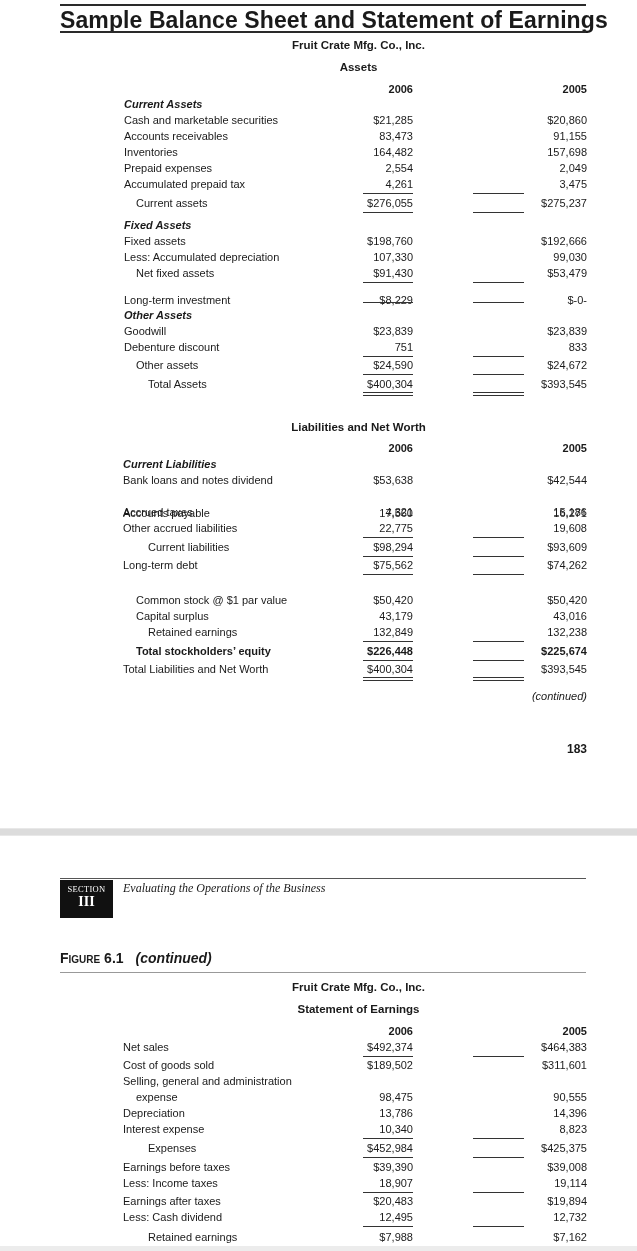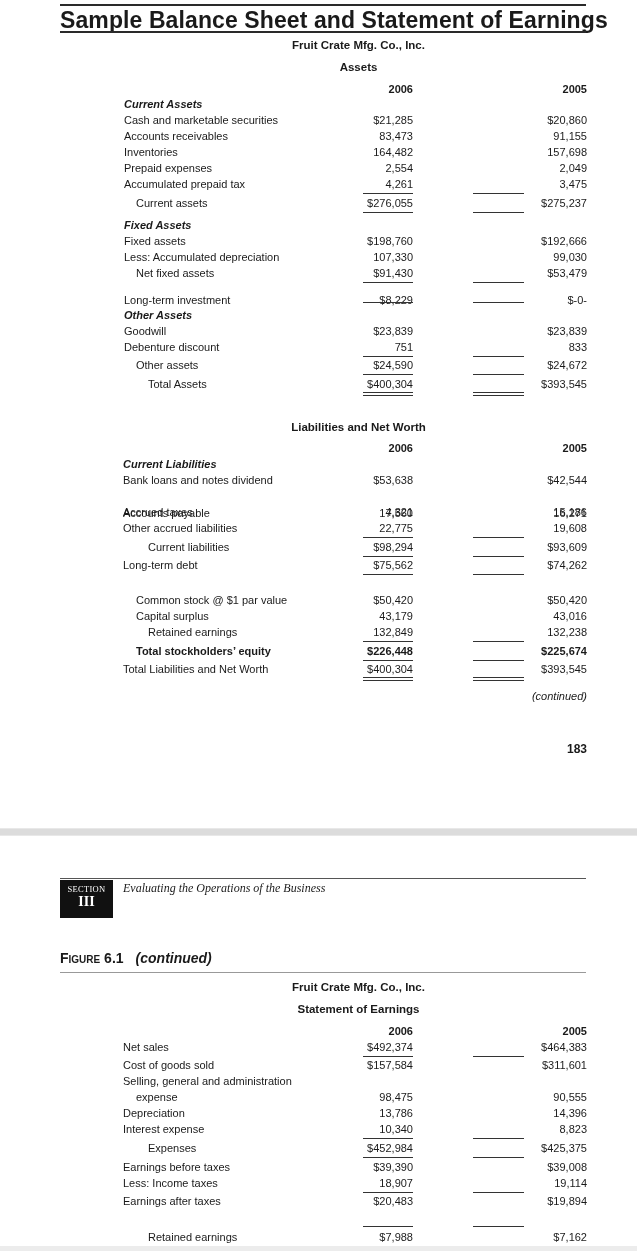--- a/index.html
+++ b/index.html
@@ -253,21 +253,21 @@
 
   <div class="row" style="top:203px;">
       <span class="label" style="left:123px;">Net sales</span>
       <span class="v1">$492,374</span>
       <span class="v2">$464,383</span>
     </div>
   <div class="uline" style="left:363px; width:50px; top:220px;"></div>
   <div class="uline" style="left:473px; width:51px; top:220px;"></div>
   <div class="row" style="top:221px;">
       <span class="label" style="left:123px;">Cost of goods sold</span>
-      <span class="v1">$157,584</span>
+      <span class="v1">$189,502</span>
       <span class="v2">$311,601</span>
     </div>
   <div class="row" style="top:237px;">
       <span class="label" style="left:123px;">Selling, general and administration</span>
     </div>
   <div class="row" style="top:253px;">
       <span class="label" style="left:136px;">expense</span>
       <span class="v1">98,475</span>
       <span class="v2">90,555</span>
     </div>
@@ -300,20 +300,25 @@
       <span class="v1">18,907</span>
       <span class="v2">19,114</span>
     </div>
   <div class="uline" style="left:363px; width:50px; top:356px;"></div>
   <div class="uline" style="left:473px; width:51px; top:356px;"></div>
   <div class="row" style="top:357px;">
       <span class="label" style="left:123px;">Earnings after taxes</span>
       <span class="v1">$20,483</span>
       <span class="v2">$19,894</span>
     </div>
+  <div class="row" style="top:373px;">
+      <span class="label" style="left:123px;">Less: Cash dividend</span>
+      <span class="v1">12,495</span>
+      <span class="v2">12,732</span>
+    </div>
   <div class="uline" style="left:363px; width:50px; top:390px;"></div>
   <div class="uline" style="left:473px; width:51px; top:390px;"></div>
   <div class="row" style="top:393px;">
       <span class="label" style="left:148px;">Retained earnings</span>
       <span class="v1">$7,988</span>
       <span class="v2">$7,162</span>
     </div>
 </div>
 <div id="page2-bottom"></div>
 

